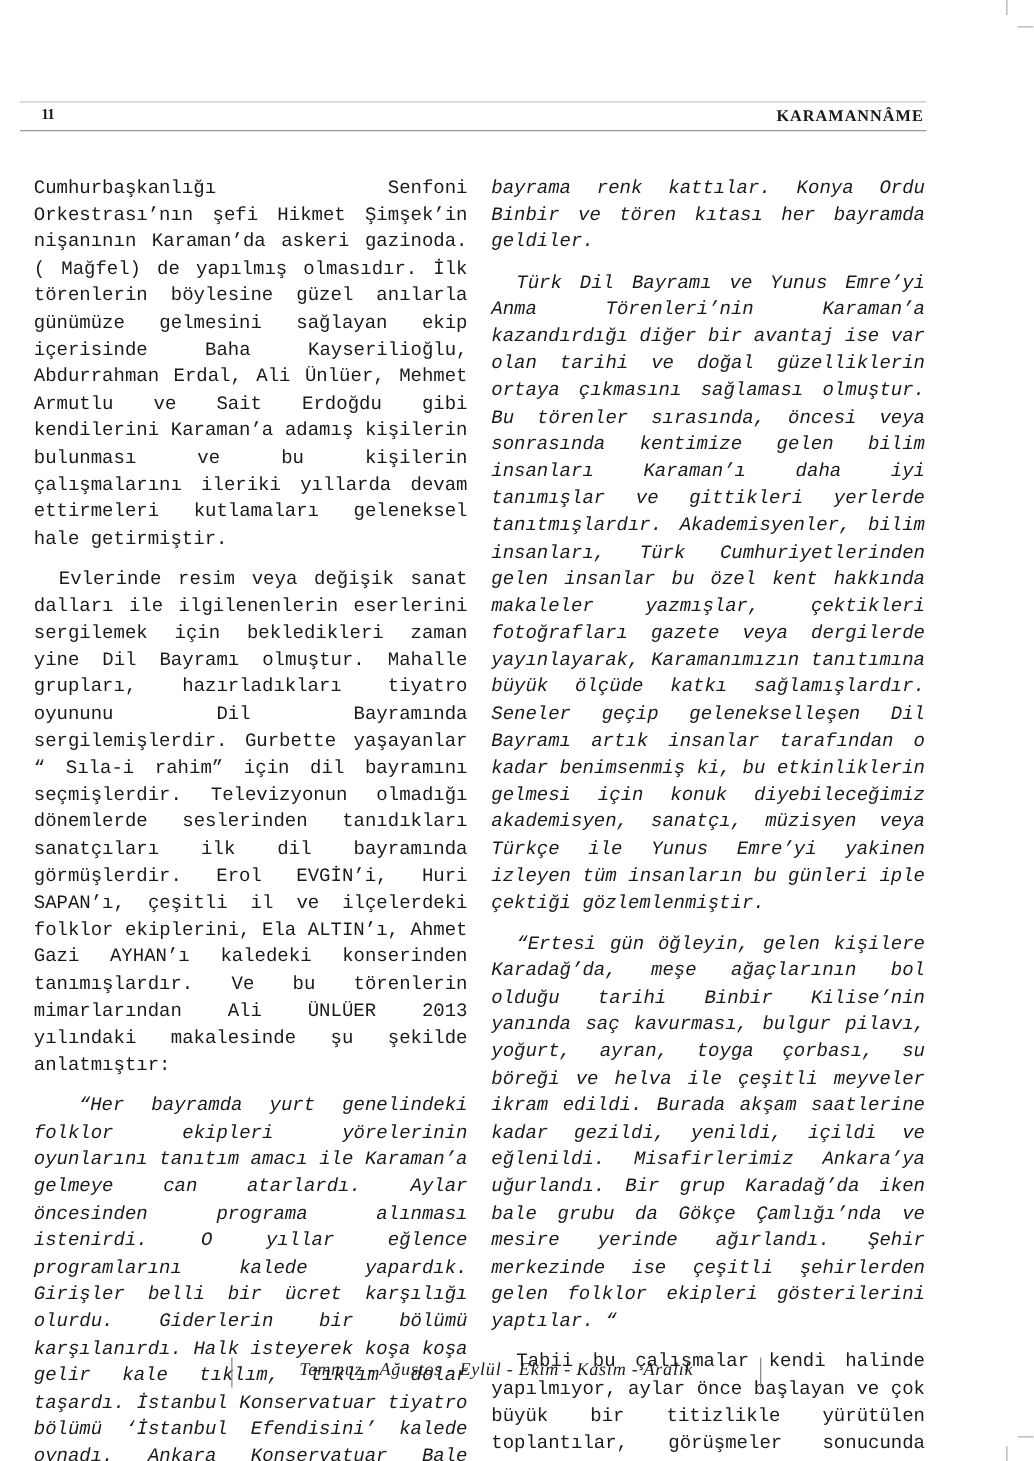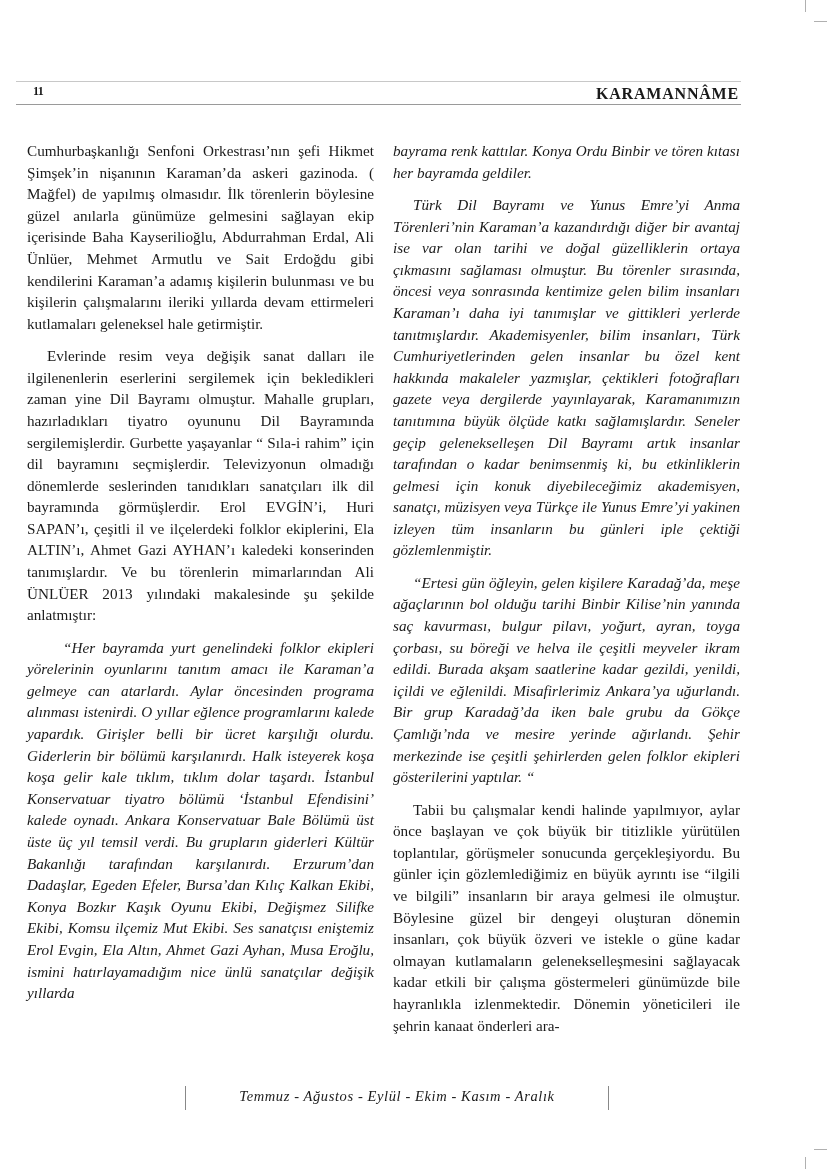--- a/index.html
+++ b/index.html
@@ -1,24 +1,24 @@
 <!DOCTYPE html>
 <html><head>
 <meta charset="utf-8">
 <style>
   html, body { margin: 0; padding: 0; background: #ffffff; }
   body { width: 827px; height: 1169px; position: relative; overflow: hidden; font-family: "Liberation Serif", "DejaVu Serif", serif; color: #1a1a1a; }
   .crop { position: absolute; background: #b0b0b0; }
   .header { position: absolute; left: 16px; top: 81px; width: 725px; height: 22px; border-top: 1.5px solid #c8c8c8; border-bottom: 1.5px solid #9a9a9a; }
   .page-num { position: absolute; left: 17px; top: 2px; font-size: 12px; font-weight: bold; letter-spacing: -0.5px; }
-  .journal-title { position: absolute; right: 2px; top: 3px; font-size: 16px; font-weight: bold; letter-spacing: 0.8px; margin-left: 48px; }
+  .journal-title { position: absolute; right: 2px; top: 3px; font-size: 13px; font-weight: bold; letter-spacing: 0.8px; margin-left: 48px; }
   .col { position: absolute; top: 140px; width: 347px; font-size: 15.2px; line-height: 21.6px; text-align: justify; hyphens: manual; }
   .col-left { left: 27px; }
   .col-right { left: 393px; }
-  .para { margin: 0 0 10.8px 0; text-indent: 20px; text-align: justify; }
+  .para { margin: 0 0 10.8px 0; text-indent: 20px; text-align: justify; font-family: Liberation Mono, monospace; }
   .para.noindent { text-indent: 0; }
   .para.italic { font-style: italic; }
   .para.quote-indent { text-indent: 36px; }
   .footer { position: absolute; left: 185px; top: 1086px; width: 424px; height: 26px; }
   .footer .bar { position: absolute; top: 0; width: 1px; height: 24px; background: #888; }
   .footer .bar.l { left: 0; }
   .footer .bar.r { right: 0; }
   .footer-text { position: absolute; left: 0; right: 0; top: 2px; text-align: center; font-style: italic; font-size: 14.5px; letter-spacing: 0.6px; }
 </style>
 </head>

